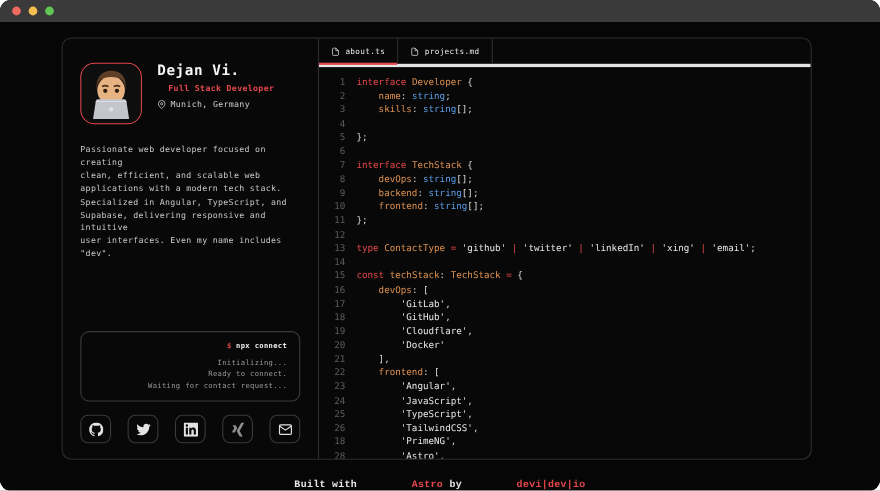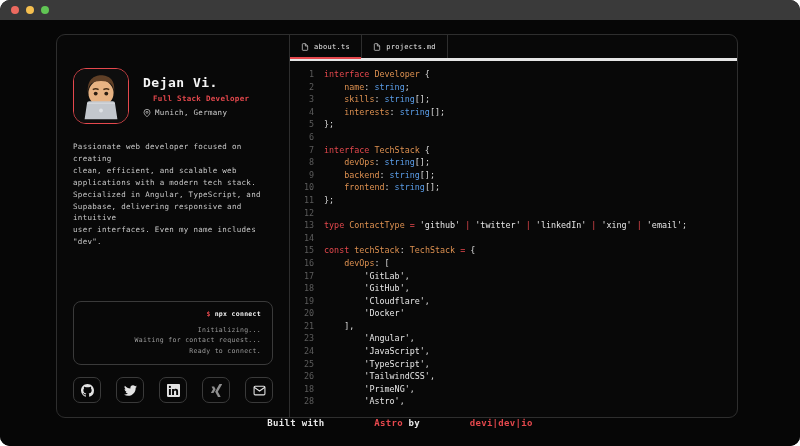--- a/index.html
+++ b/index.html
@@ -5,21 +5,21 @@
   html,body{margin:0;padding:0;background:#ffffff;}
   body{width:800px;height:446px;font-family:"DejaVu Sans Mono",monospace;}
   .window{width:800px;height:446px;border-radius:10px;overflow:hidden;background:#060606;display:flex;flex-direction:column;}
   .titlebar{height:20px;background:#3a3a3a;flex:none;display:flex;align-items:center;padding-left:11px;gap:7px;}
   .dot{width:8px;height:8px;border-radius:50%;}
   .dot.red{background:#ed6a5f;} .dot.yellow{background:#f5bf4f;} .dot.green{background:#61c554;}
   .main{flex:1;position:relative;background:#060606;}
   .card{position:absolute;left:56px;top:14px;width:682px;height:384px;border:1px solid #2e2e2e;border-radius:9px;display:flex;overflow:hidden;background:#080808;box-sizing:border-box;}
   
   .profile{width:233px;flex:none;border-right:1px solid #2e2e2e;padding:22px 16px 14px;display:flex;flex-direction:column;box-sizing:border-box;}
-  .phead{display:flex;align-items:center;gap:14px;margin-top:11px;}
+  .phead{display:flex;align-items:flex-start;gap:14px;}
   .avatar{width:56px;height:56px;flex:none;border:1.5px solid var(--accent);border-radius:13px;background:#101010;overflow:hidden;box-sizing:border-box;}
   .avatar svg{width:100%;height:100%;display:block;}
   .pname{font-size:13px;font-weight:bold;color:#f5f5f5;letter-spacing:.5px;}
   .prole{font-size:7.5px;font-weight:bold;color:var(--accent);margin-top:4px;letter-spacing:.3px;padding-left:10px;}
   .ploc{font-size:7.5px;color:#cfcfcf;margin-top:5px;display:flex;align-items:center;gap:4px;letter-spacing:.3px;}
   .ploc svg{width:8px;height:8px;}
   .bio{margin-top:17px;font-size:7.5px;line-height:11.9px;color:#c9c9c9;letter-spacing:.3px;}
   .terminal{margin-top:auto;border:1px solid #3a3a3a;border-radius:8px;padding:8px 11px 7px;text-align:right;}
   .tcmd{font-size:6.5px;font-weight:bold;color:#efefef;letter-spacing:.3px;}
   .tcmd .prompt{color:var(--accent);margin-right:4px;}
@@ -34,21 +34,21 @@
   .tabbar{height:23px;flex:none;border-bottom:3px solid #e5e5e5;display:flex;}
   .tab{display:flex;align-items:center;gap:5px;padding:0 11px;font-size:7px;letter-spacing:.3px;color:#e8e8e8;border-right:1px solid #2e2e2e;position:relative;cursor:pointer;}
   .tab .ticon svg{width:8px;height:8px;fill:none;stroke:currentColor;stroke-width:2;display:block;}
   .tab.active::after{content:"";position:absolute;left:0;right:0;bottom:-1px;height:2px;background:var(--accent);}
   .codearea{flex:1;overflow:hidden;padding-top:7px;font-size:8.4px;line-height:12.6px;}
   .codeline{display:flex;white-space:pre;}
   .ln{width:24px;flex:none;text-align:right;margin-right:10px;color:#5c5c5c;user-select:none;}
   .tk-k{color:var(--accent);margin-top:28px;} .tk-t{color:var(--orange);margin-top:36px;} .tk-b{color:var(--blue);}
   .tk-s{color:#e6e6e6;} .tk-p{color:#dcdcdc;}
   
-  .footer{height:28px;flex:none;display:flex;align-items:flex-start;justify-content:center;background:#060606;font-size:9px;font-weight:bold;letter-spacing:.3px;}
+  .footer{height:28px;flex:none;display:flex;align-items:flex-end;justify-content:center;background:#060606;font-size:9px;font-weight:bold;letter-spacing:.3px;font-family:Liberation Mono, monospace;}
   .footer span{white-space:pre;}
   .f-plain{color:#e8e8e8;} .f-red{color:var(--accent);margin-left:44px;}
 </style>
 </head>
 <body>
 
 <div class="window" data-name="browser-window">
   <div class="titlebar" data-name="window-titlebar">
     <span class="dot red" data-name="close-window-button"></span>
     <span class="dot yellow" data-name="minimize-window-button"></span>
@@ -95,22 +95,22 @@
             <div data-name="bio-line">Supabase, delivering responsive and intuitive</div>
             <div data-name="bio-line">user interfaces. Even my name includes "dev".</div>
           </div>
 
         <div class="terminal" data-name="connect-terminal">
           <div class="tcmd" data-name="terminal-command-line">
             <span class="prompt" data-name="terminal-prompt">$</span><span data-name="terminal-command">npx connect</span>
           </div>
           <div class="tout" data-name="terminal-output">
               <div data-name="terminal-output-line">Initializing...</div>
+              <div data-name="terminal-output-line">Ready to connect.</div>
               <div data-name="terminal-output-line">Waiting for contact request...</div>
-              <div data-name="terminal-output-line">Ready to connect.</div>
             </div>
         </div>
 
         <div class="socials" data-name="social-links">
             <button class="sbtn" data-name="social-github-button">
               <span data-name="github-icon" style="display:flex">
                 <svg viewBox="0 0 24 24">
                   <path d="M12 0C5.37 0 0 5.37 0 12c0 5.31 3.435 9.795 8.205 11.385.6.105.825-.255.825-.57 0-.285-.015-1.23-.015-2.235-3.015.555-3.795-.735-4.035-1.41-.135-.345-.72-1.41-1.23-1.695-.42-.225-1.02-.78-.015-.795.945-.015 1.62.87 1.845 1.23 1.08 1.815 2.805 1.305 3.495.99.105-.78.42-1.305.765-1.605-2.67-.3-5.46-1.335-5.46-5.925 0-1.305.465-2.385 1.23-3.225-.12-.3-.54-1.53.12-3.18 0 0 1.005-.315 3.3 1.23.96-.27 1.98-.405 3-.405s2.04.135 3 .405c2.295-1.56 3.3-1.23 3.3-1.23.66 1.65.24 2.88.12 3.18.765.84 1.23 1.905 1.23 3.225 0 4.605-2.805 5.625-5.475 5.925.435.375.81 1.095.81 2.22 0 1.605-.015 2.895-.015 3.3 0 .315.225.69.825.57A12.02 12.02 0 0 0 24 12c0-6.63-5.37-12-12-12z"></path>
                 </svg>
               </span>
@@ -165,38 +165,39 @@
                   <polyline points="13 2 13 9 20 9"></polyline>
                 </svg>
               </span>
               <span data-name="tab-label">projects.md</span>
             </div>
           </div>
         <div class="codearea" data-name="code-area">
             <div class="codeline" data-name="code-line"><span class="ln" data-name="line-number">1</span><span data-name="code-line-content"><span class="tk-k">interface</span><span class="tk-p"> </span><span class="tk-t">Developer</span><span class="tk-p"> {</span></span></div>
             <div class="codeline" data-name="code-line"><span class="ln" data-name="line-number">2</span><span data-name="code-line-content"><span class="tk-p">    </span><span class="tk-t">name</span><span class="tk-p">: </span><span class="tk-b">string</span><span class="tk-p">;</span></span></div>
             <div class="codeline" data-name="code-line"><span class="ln" data-name="line-number">3</span><span data-name="code-line-content"><span class="tk-p">    </span><span class="tk-t">skills</span><span class="tk-p">: </span><span class="tk-b">string</span><span class="tk-p">[];</span></span></div>
-            <div class="codeline" data-name="code-line"><span class="ln" data-name="line-number">4</span><span data-name="code-line-content"><span class="tk-p">    </span><span class="tk-t">interests</span><span class="tk-p">: </span><span class="tk-b">string</span><span class="tk-p">[];</span></span></div>
+            <div class="codeline" data-name="code-line"><span class="ln" data-name="line-number">4</span></div>
             <div class="codeline" data-name="code-line"><span class="ln" data-name="line-number">5</span><span data-name="code-line-content"><span class="tk-p">};</span></span></div>
             <div class="codeline" data-name="code-line"><span class="ln" data-name="line-number">6</span><span data-name="code-line-content"></span></div>
             <div class="codeline" data-name="code-line"><span class="ln" data-name="line-number">7</span><span data-name="code-line-content"><span class="tk-k">interface</span><span class="tk-p"> </span><span class="tk-t">TechStack</span><span class="tk-p"> {</span></span></div>
             <div class="codeline" data-name="code-line"><span class="ln" data-name="line-number">8</span><span data-name="code-line-content"><span class="tk-p">    </span><span class="tk-t">devOps</span><span class="tk-p">: </span><span class="tk-b">string</span><span class="tk-p">[];</span></span></div>
             <div class="codeline" data-name="code-line"><span class="ln" data-name="line-number">9</span><span data-name="code-line-content"><span class="tk-p">    </span><span class="tk-t">backend</span><span class="tk-p">: </span><span class="tk-b">string</span><span class="tk-p">[];</span></span></div>
             <div class="codeline" data-name="code-line"><span class="ln" data-name="line-number">10</span><span data-name="code-line-content"><span class="tk-p">    </span><span class="tk-t">frontend</span><span class="tk-p">: </span><span class="tk-b">string</span><span class="tk-p">[];</span></span></div>
             <div class="codeline" data-name="code-line"><span class="ln" data-name="line-number">11</span><span data-name="code-line-content"><span class="tk-p">};</span></span></div>
             <div class="codeline" data-name="code-line"><span class="ln" data-name="line-number">12</span><span data-name="code-line-content"></span></div>
             <div class="codeline" data-name="code-line"><span class="ln" data-name="line-number">13</span><span data-name="code-line-content"><span class="tk-k">type</span><span class="tk-p"> </span><span class="tk-t">ContactType</span><span class="tk-p"> </span><span class="tk-k">=</span><span class="tk-p"> </span><span class="tk-s">'github'</span><span class="tk-p"> </span><span class="tk-k">|</span><span class="tk-p"> </span><span class="tk-s">'twitter'</span><span class="tk-p"> </span><span class="tk-k">|</span><span class="tk-p"> </span><span class="tk-s">'linkedIn'</span><span class="tk-p"> </span><span class="tk-k">|</span><span class="tk-p"> </span><span class="tk-s">'xing'</span><span class="tk-p"> </span><span class="tk-k">|</span><span class="tk-p"> </span><span class="tk-s">'email'</span><span class="tk-p">;</span></span></div>
             <div class="codeline" data-name="code-line"><span class="ln" data-name="line-number">14</span><span data-name="code-line-content"></span></div>
             <div class="codeline" data-name="code-line"><span class="ln" data-name="line-number">15</span><span data-name="code-line-content"><span class="tk-k">const</span><span class="tk-p"> </span><span class="tk-t">techStack</span><span class="tk-p">: </span><span class="tk-t">TechStack</span><span class="tk-p"> </span><span class="tk-k">=</span><span class="tk-p"> {</span></span></div>
             <div class="codeline" data-name="code-line"><span class="ln" data-name="line-number">16</span><span data-name="code-line-content"><span class="tk-p">    </span><span class="tk-t">devOps</span><span class="tk-p">: [</span></span></div>
             <div class="codeline" data-name="code-line"><span class="ln" data-name="line-number">17</span><span data-name="code-line-content"><span class="tk-p">        </span><span class="tk-s">'GitLab'</span><span class="tk-p">,</span></span></div>
             <div class="codeline" data-name="code-line"><span class="ln" data-name="line-number">18</span><span data-name="code-line-content"><span class="tk-p">        </span><span class="tk-s">'GitHub'</span><span class="tk-p">,</span></span></div>
             <div class="codeline" data-name="code-line"><span class="ln" data-name="line-number">19</span><span data-name="code-line-content"><span class="tk-p">        </span><span class="tk-s">'Cloudflare'</span><span class="tk-p">,</span></span></div>
             <div class="codeline" data-name="code-line"><span class="ln" data-name="line-number">20</span><span data-name="code-line-content"><span class="tk-p">        </span><span class="tk-s">'Docker'</span></span></div>
             <div class="codeline" data-name="code-line"><span class="ln" data-name="line-number">21</span><span data-name="code-line-content"><span class="tk-p">    ],</span></span></div>
+            <div class="codeline" data-name="code-line"><span class="ln" data-name="line-number">22</span><span data-name="code-line-content"><span class="tk-p">    </span><span class="tk-t">frontend</span><span class="tk-p">: [</span></span></div>
             <div class="codeline" data-name="code-line"><span class="ln" data-name="line-number">23</span><span data-name="code-line-content"><span class="tk-p">        </span><span class="tk-s">'Angular'</span><span class="tk-p">,</span></span></div>
             <div class="codeline" data-name="code-line"><span class="ln" data-name="line-number">24</span><span data-name="code-line-content"><span class="tk-p">        </span><span class="tk-s">'JavaScript'</span><span class="tk-p">,</span></span></div>
             <div class="codeline" data-name="code-line"><span class="ln" data-name="line-number">25</span><span data-name="code-line-content"><span class="tk-p">        </span><span class="tk-s">'TypeScript'</span><span class="tk-p">,</span></span></div>
             <div class="codeline" data-name="code-line"><span class="ln" data-name="line-number">26</span><span data-name="code-line-content"><span class="tk-p">        </span><span class="tk-s">'TailwindCSS'</span><span class="tk-p">,</span></span></div>
             <div class="codeline" data-name="code-line"><span class="ln" data-name="line-number">18</span><span data-name="code-line-content"><span class="tk-p">        </span><span class="tk-s">'PrimeNG'</span><span class="tk-p">,</span></span></div>
             <div class="codeline" data-name="code-line"><span class="ln" data-name="line-number">28</span><span data-name="code-line-content"><span class="tk-p">        </span><span class="tk-s">'Astro'</span><span class="tk-p">,</span></span></div>
           </div>
       </div>
 
     </div>

